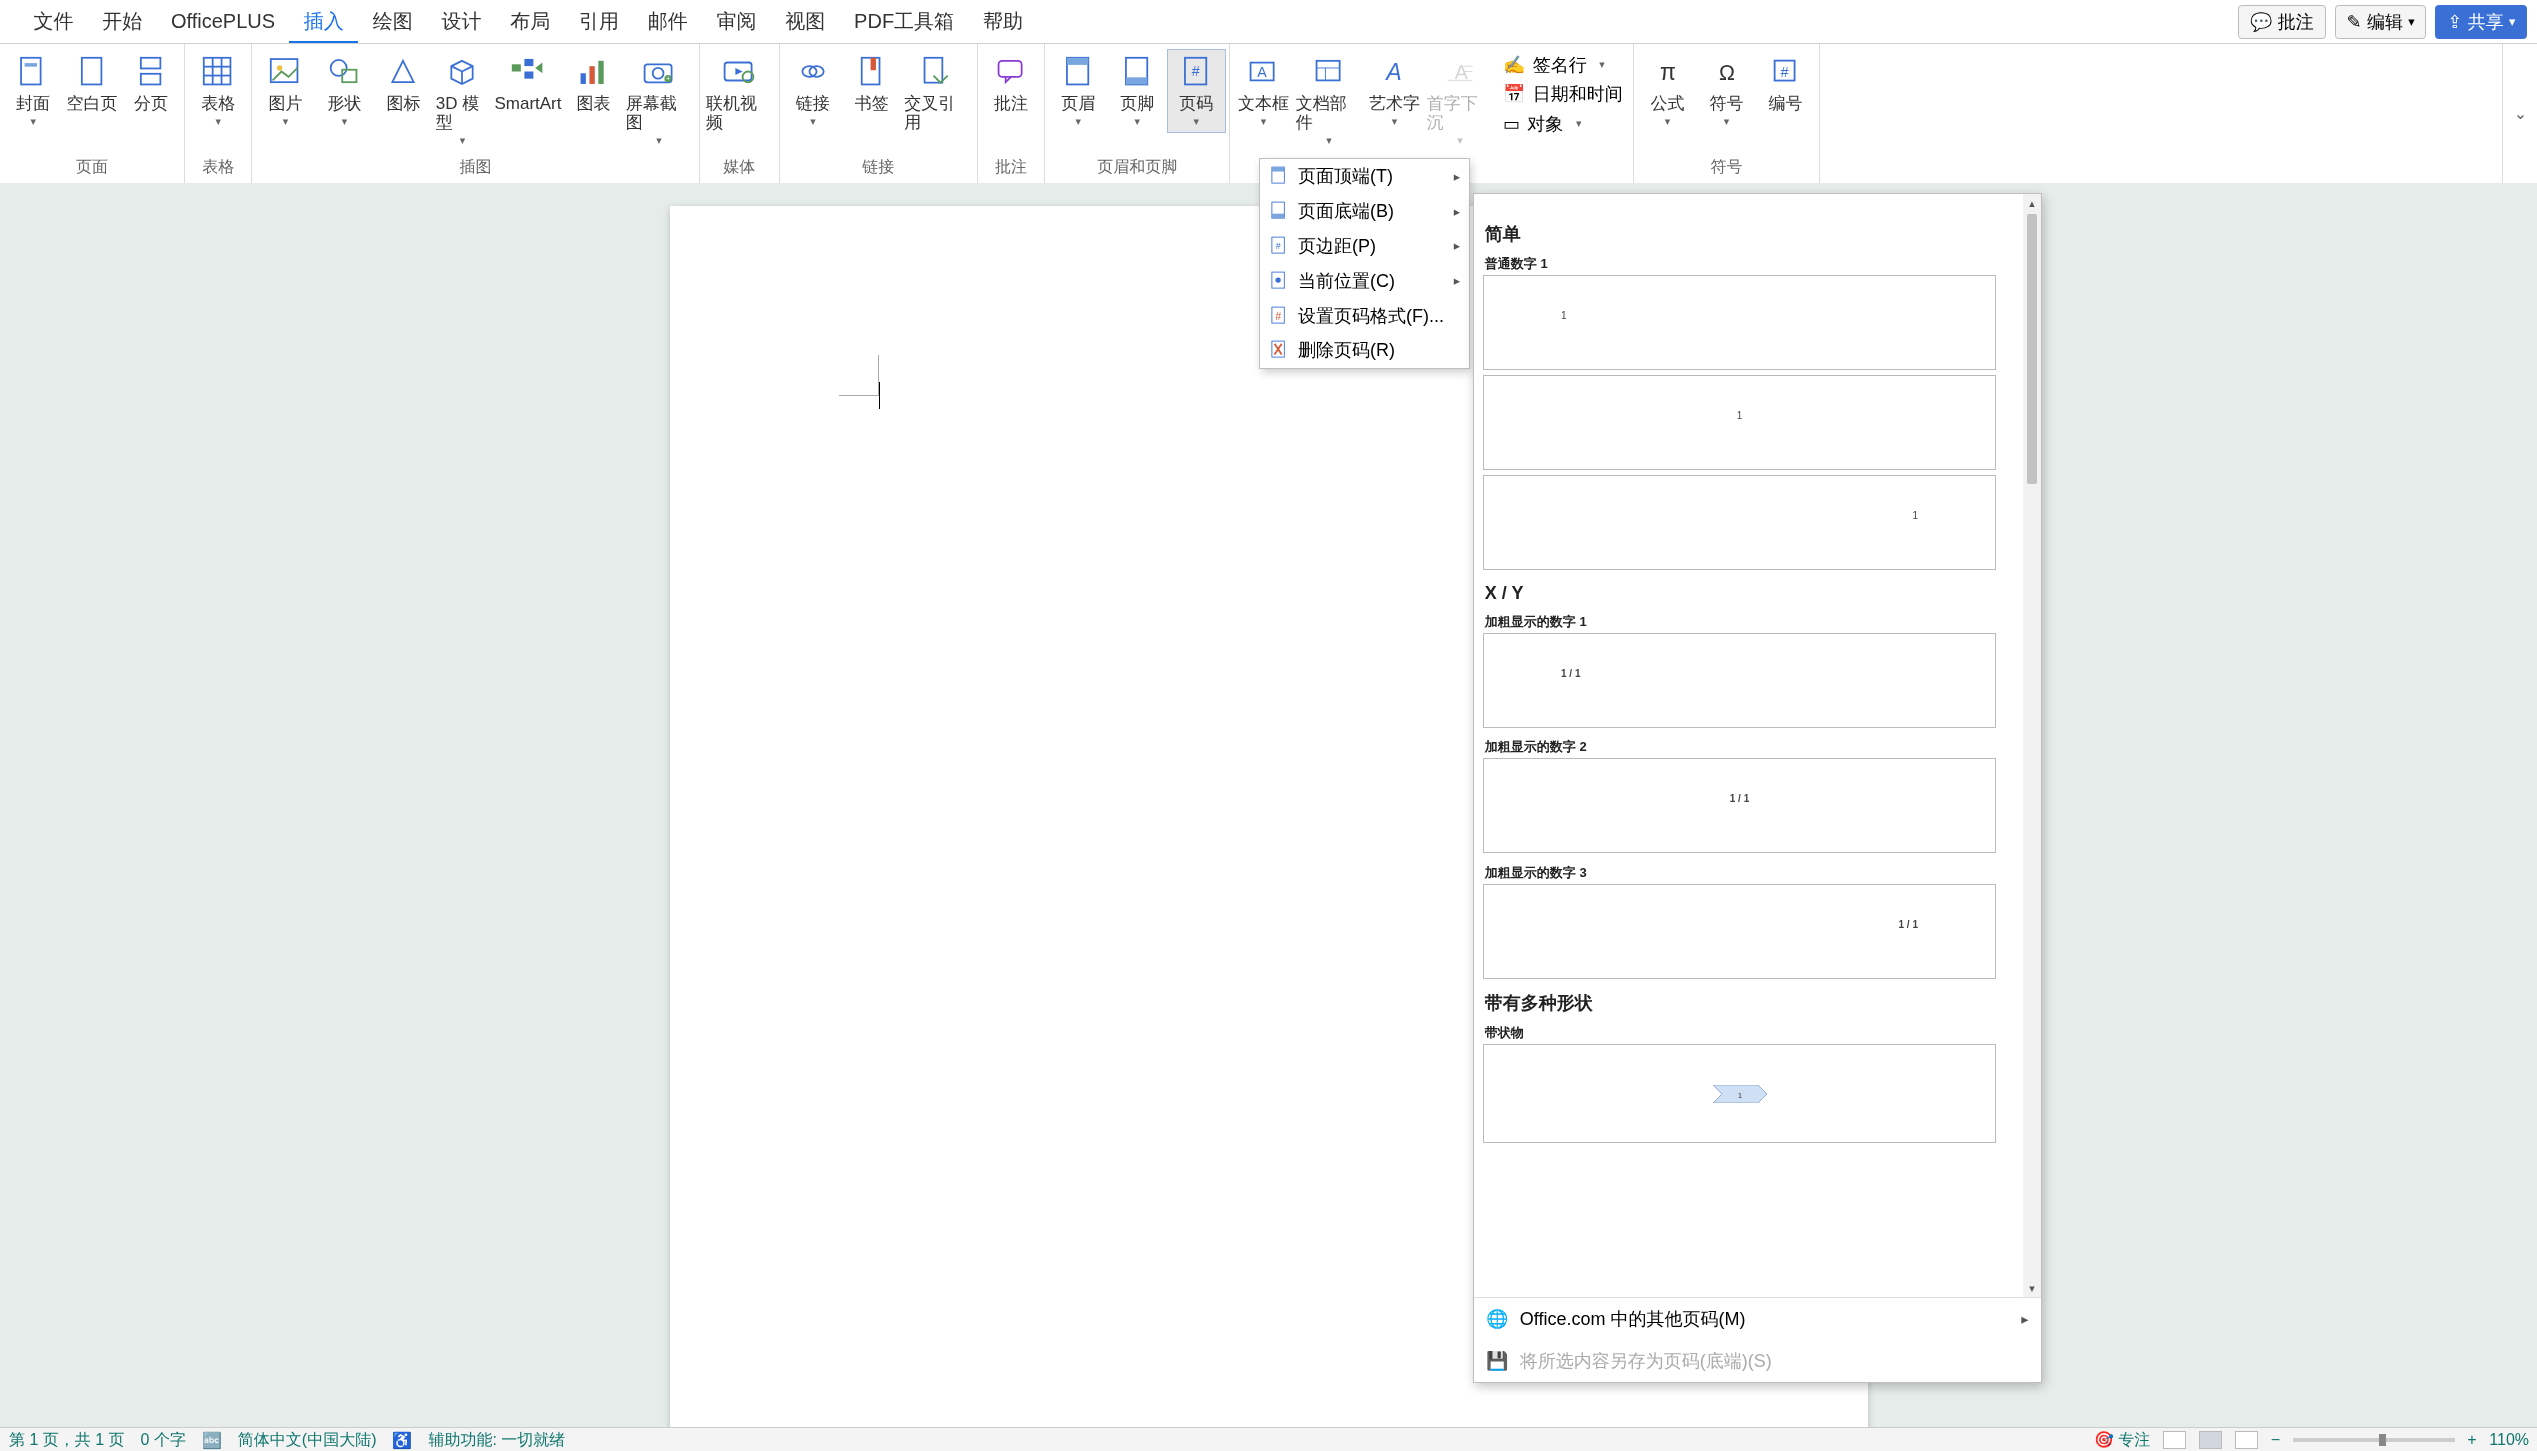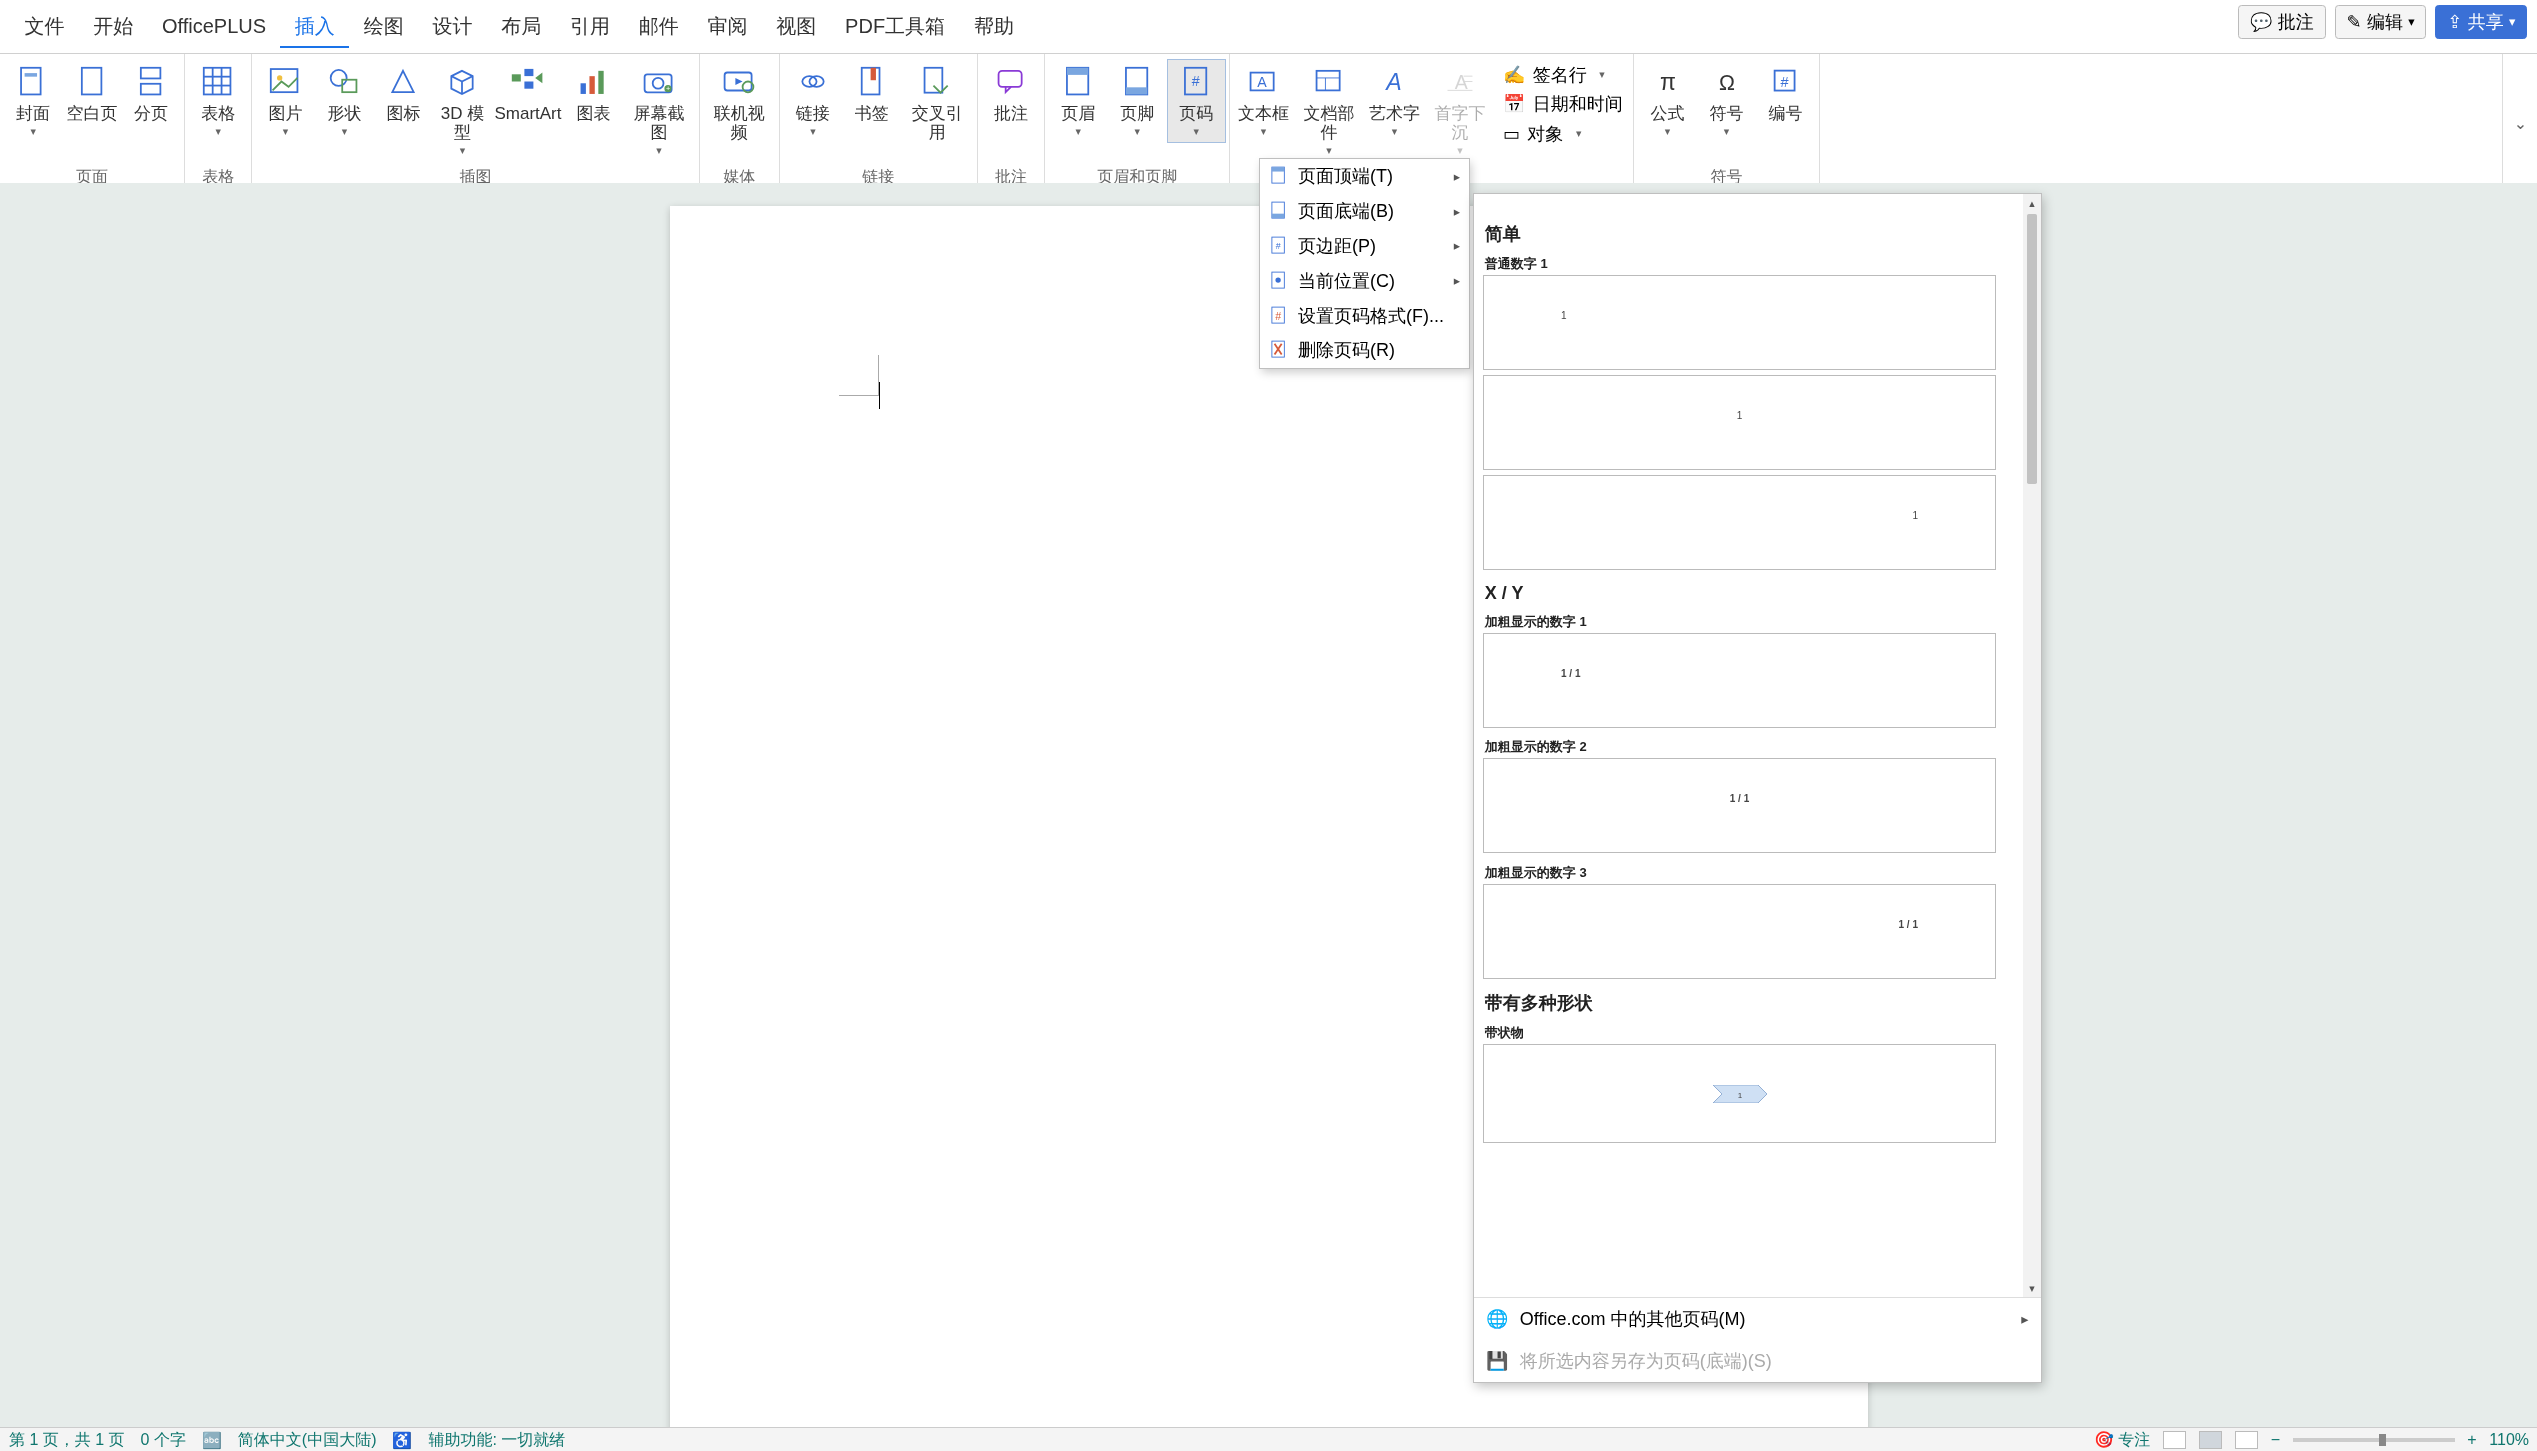--- a/index.html
+++ b/index.html
@@ -1,34 +1,34 @@
 <!DOCTYPE html>
 <html style="font-size:14.4px"><head>
 <meta charset="utf-8">
 <style>
 * { margin: 0; padding: 0; box-sizing: border-box; font-family: "Microsoft YaHei", "Segoe UI", sans-serif; }
 body { background: #e6ecea; width: 2538px; height: 1452px; overflow: hidden; position: relative; }
 
 
-.menubar { height: 54px; background: #fff; display: flex; align-items: center; padding: 0 10px; border-bottom: 0.9px solid #d0d0d0; position: relative; }
+.menubar { height: 44px; background: #fff; display: flex; align-items: center; padding: 0 19px; border-bottom: 0.9px solid #d0d0d0; position: relative; }
 .menubar .tab { padding: 0 14.4px; height: 43px; line-height: 43px; font-size: 20px; color: #333; cursor: pointer; }
 .menubar .tab.active { color: #1a73e8; border-bottom: 2.7px solid #1a73e8; font-weight: 500; }
 .menubar .right { position: absolute; right: 10.8px; top: 5.4px; display: flex; gap: 9px; align-items: center; }
 .menubar .right .pill { display: flex; align-items: center; gap: 5.4px; border: 0.9px solid #bbb; border-radius: 3.6px; padding: 3.6px 10.8px; font-size: 18px; background: #f5f5f5; }
 .menubar .right .pill.share { background: #3a70d6; color: #fff; border-color: #3a70d6; }
 .menubar .right .pill .chev { font-size: 12.6px; }
 
 
 .ribbon { height: 140px; background: #fff; border-bottom: 0.9px solid #c8c8c8; display: flex; }
 .group { border-right: 0.9px solid #ddd; display: flex; flex-direction: column; }
 .group .items { flex: 1; display: flex; align-items: flex-start; padding: 5.4px 3.6px 0 3.6px; }
 .group .label { text-align: center; font-size: 16px; color: #666; padding: 3.6px 0 5.4px 0; }
 .btn { display: flex; flex-direction: column; align-items: center; justify-content: flex-start; width: 59px; padding: 3.6px 1.8px; font-size: 17px; color: #333; cursor: pointer; border: 0.9px solid transparent; }
 .btn .icon { width: 36px; height: 36px; margin-bottom: 3.6px; display: flex; align-items: center; justify-content: center; }
-.btn .lbl { text-align: center; line-height: 1.15; }
+.btn .lbl { text-align: left; line-height: 1.15; }
 .btn .chev { font-size: 10.8px; color: #666; margin-top: 1.8px; }
 .btn.active { background: #e8e8e8; border: 0.9px solid #a5bfe0; }
 .btn.disabled { opacity: .4; }
 
 
 .textstack { display: flex; flex-direction: column; gap: 5.4px; padding: 3.6px 7.2px; font-size: 18px; }
 .textstack .row { display: flex; align-items: center; gap: 7.2px; white-space: nowrap; }
 .textstack .row .chev { font-size: 10.8px; color: #666; margin-left: 5.4px; }
 
 .ribbon .expand { margin-left: auto; width: 36px; display: flex; align-items: center; justify-content: center; color: #666; font-size: 16px; border-left: 0.9px solid #ddd; }

